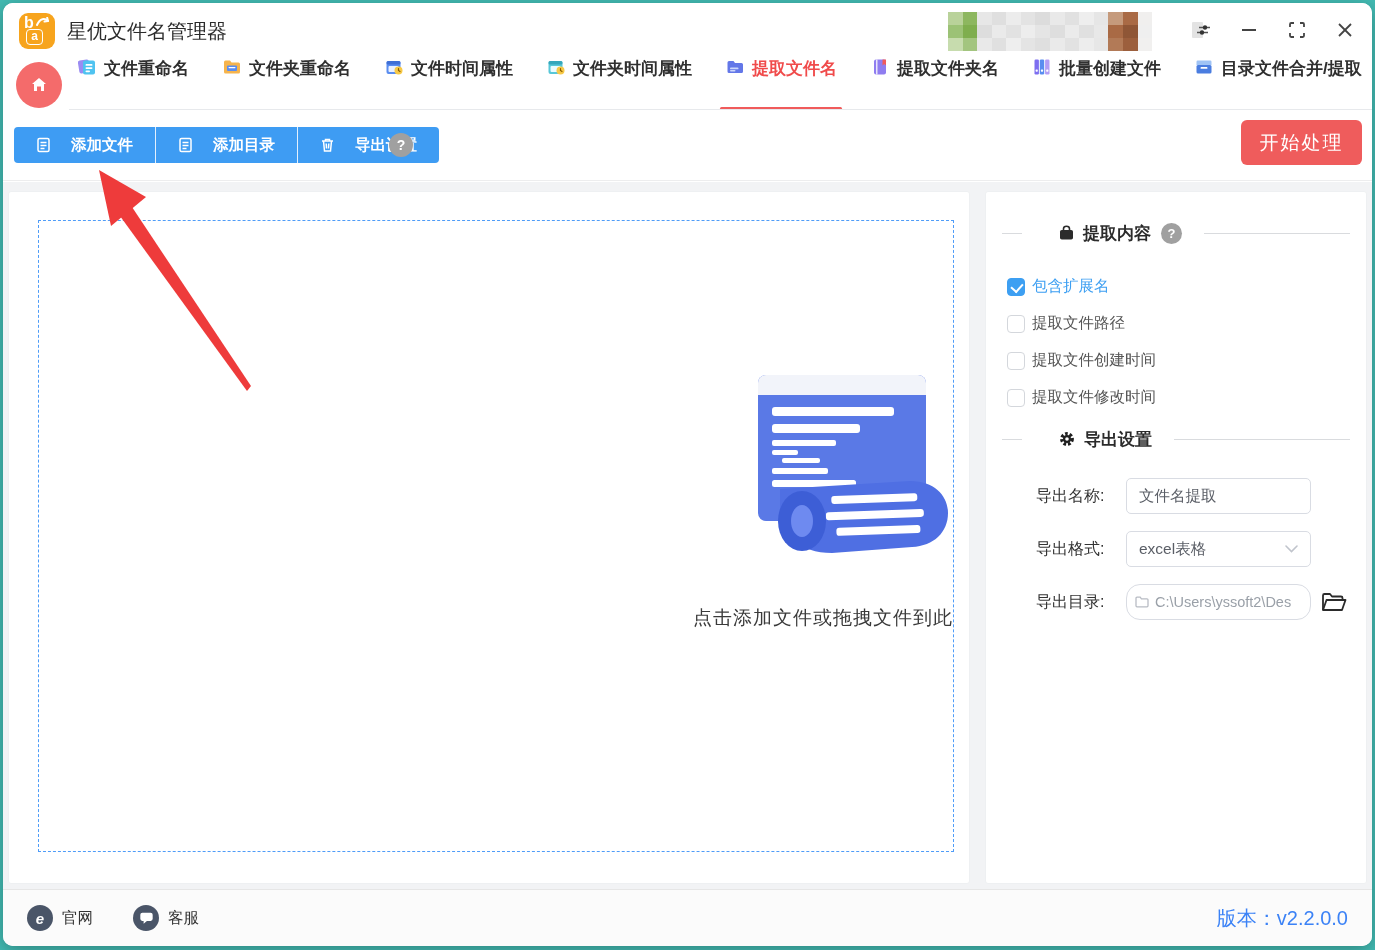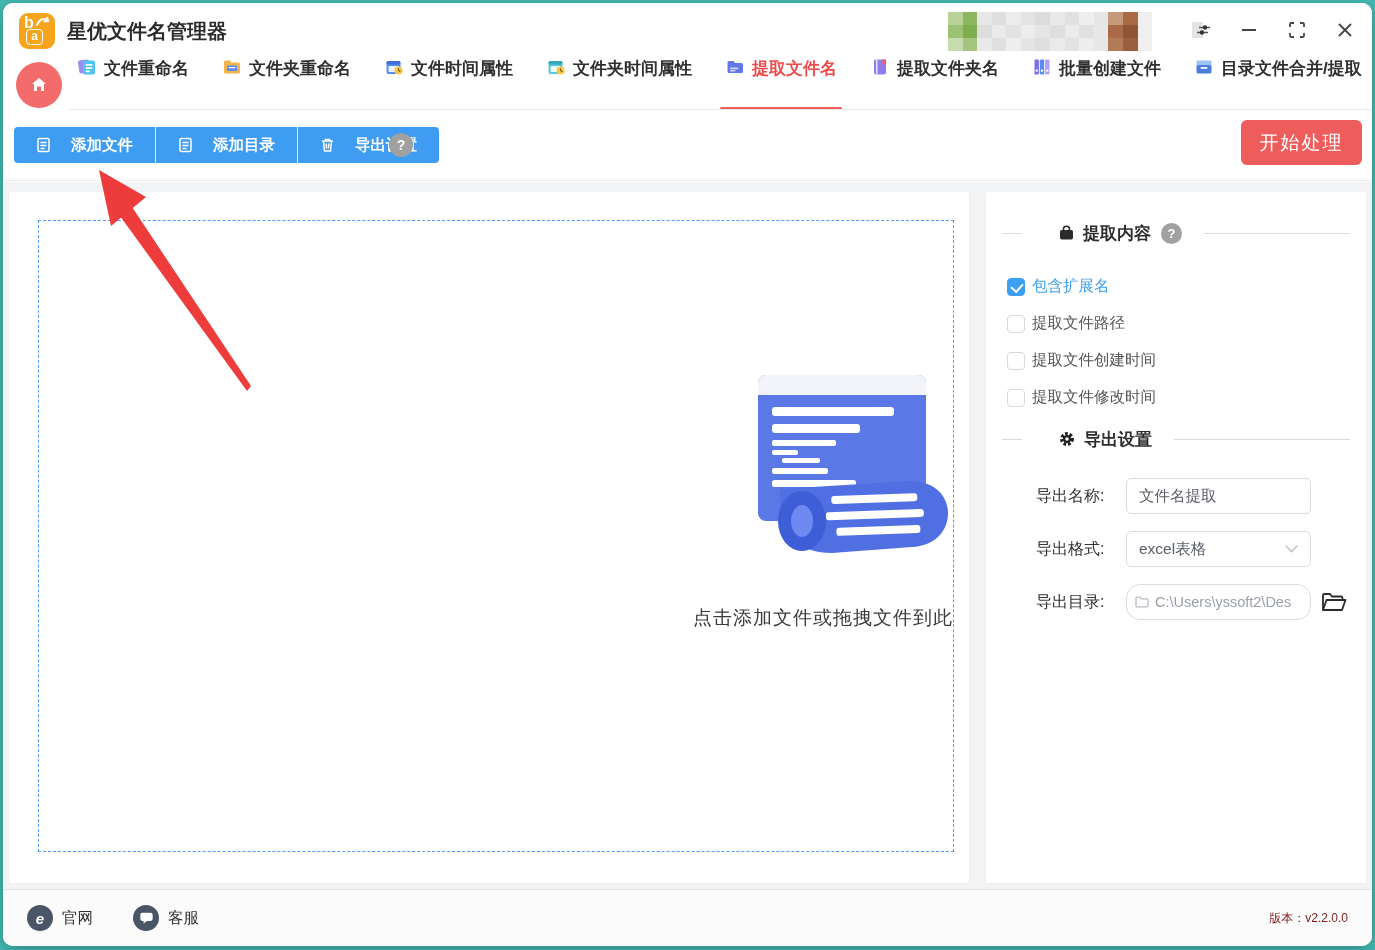--- a/index.html
+++ b/index.html
@@ -12,21 +12,21 @@
 
   
   .titlebar { position:absolute; left:0; top:0; right:0; height:54px; background:#fff; }
   .app-logo { position:absolute; left:16px; top:10px; width:36px; height:36px;
               background:#f7a41d; border-radius:9px; }
   .app-logo .lb { position:absolute; left:5px; top:1px; color:#fff; font-weight:bold; font-size:16px; }
   .app-logo .la { position:absolute; left:7px; top:16px; width:17px; height:16px;
                   border:1.6px solid #fff; border-radius:4px; color:#fff; font-weight:bold;
                   font-size:12px; text-align:center; line-height:13px; }
   .app-logo svg { position:absolute; right:3px; top:4px; }
-  .app-title { position:absolute; left:64px; top:15px; font-size:20px; font-weight:bold; color:#2b2b2b; }
+  .app-title { position:absolute; left:64px; top:15px; font-size:20px; font-weight:normal; color:#2b2b2b; }
   .mosaic { position:absolute; left:945px; top:9px; width:204px; height:39px; display:flex; flex-direction:column; }
   .mrow { display:flex; flex:1; }
   .mcell { flex:1; }
   .win-controls { position:absolute; right:10px; top:10px; display:flex; align-items:center; gap:14px; }
   .wc { width:34px; height:34px; display:flex; align-items:center; justify-content:center; cursor:pointer; }
 
   
   .tabbar { position:absolute; left:0; top:54px; right:0; height:53px; background:#fff; }
   .tabbar::after { content:''; position:absolute; left:66px; right:0; bottom:0; height:1px; background:#e7e9ec; }
   .home-btn { position:absolute; left:13px; top:5px; width:46px; height:46px; border-radius:50%;
@@ -96,21 +96,21 @@
   .browse { margin-left:10px; display:flex; cursor:pointer; }
 
   
   .footer { position:absolute; left:0; right:0; bottom:0; height:57px; background:#fbfbfb;
             border-top:1px solid #e6e6e6; display:flex; align-items:center; padding:0 24px; }
   .flink { display:flex; align-items:center; gap:9px; cursor:pointer; margin-right:40px; }
   .fic { width:26px; height:26px; border-radius:50%; background:#4a5568; color:#fff;
          display:flex; align-items:center; justify-content:center; font-weight:bold; font-size:15px;
          font-style:italic; }
   .flabel { font-size:15.5px; color:#333; }
-  .version { margin-left:auto; font-size:12px; color:#7f1d1d; }
+  .version { margin-left:auto; font-size:20px; color:#3b82f6; }
 
   .arrow-overlay { position:absolute; left:0; top:0; pointer-events:none; z-index:50; }
 </style>
 </head>
 <body>
 
 <div class="screen">
   <div class="window">
 
     <div class="titlebar">

